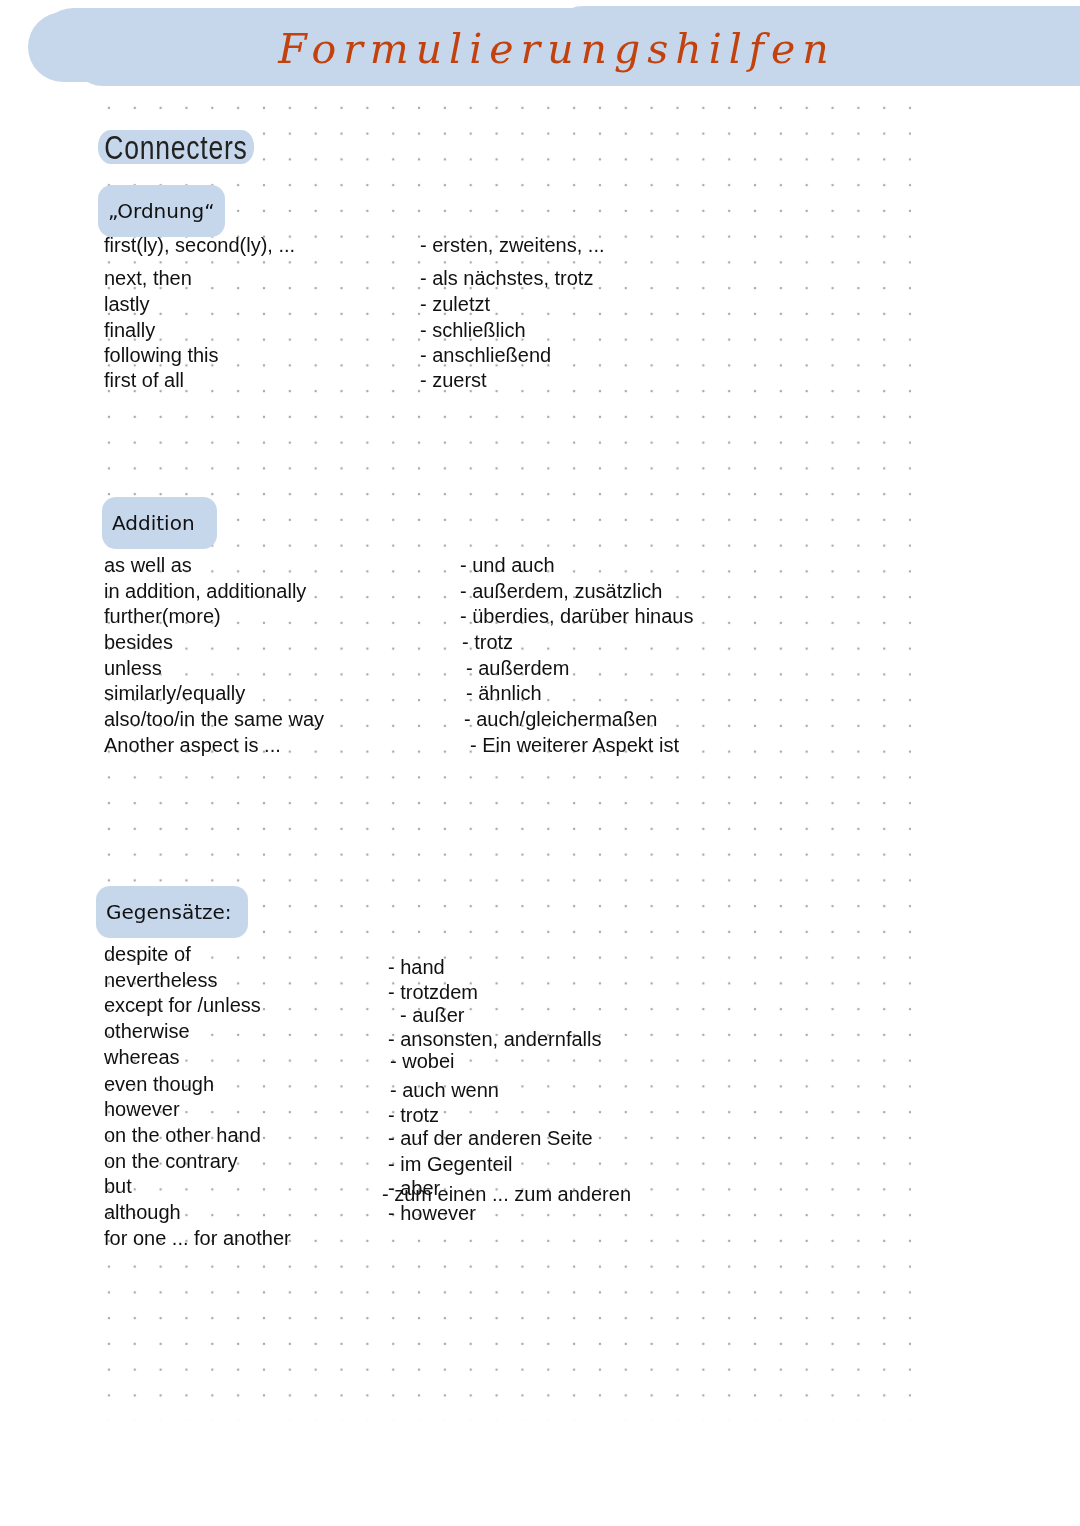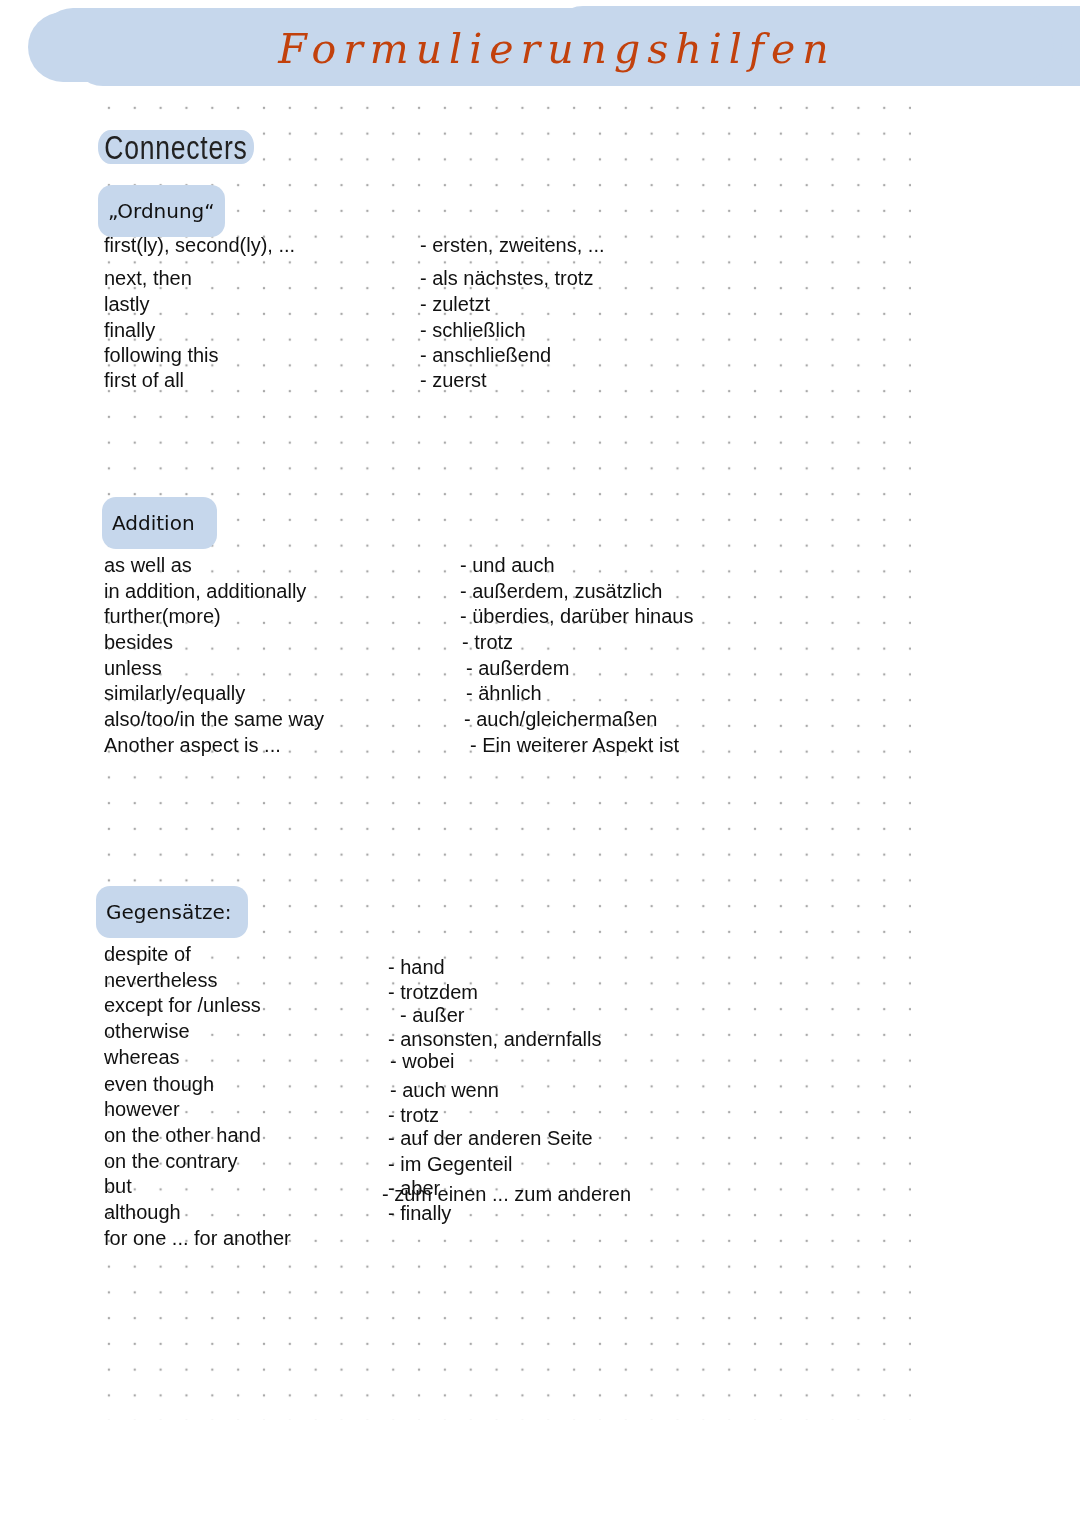--- a/index.html
+++ b/index.html
@@ -107,16 +107,16 @@
   <div class="row" style="left:390px;top:1078px">- auch wenn</div>
   <div class="row en" style="top:1097px">however</div>
   <div class="row" style="left:388px;top:1103px">- trotz</div>
   <div class="row en" style="top:1123px">on the other hand</div>
   <div class="row" style="left:388px;top:1126px">- auf der anderen Seite</div>
   <div class="row en" style="top:1149px">on the contrary</div>
   <div class="row" style="left:388px;top:1152px">- im Gegenteil</div>
   <div class="row en" style="top:1174px">but</div>
   <div class="row" style="left:388px;top:1176px">- aber</div>
   <div class="row en" style="top:1200px">although</div>
-  <div class="row" style="left:388px;top:1201px">- finally</div>
+  <div class="row" style="left:388px;top:1201px">- however</div>
   <div class="row en" style="top:1226px">for one ... for another</div>
   <div class="row" style="left:382px;top:1182px">- zum einen ... zum anderen</div>
 </div>
 
 </body></html>

